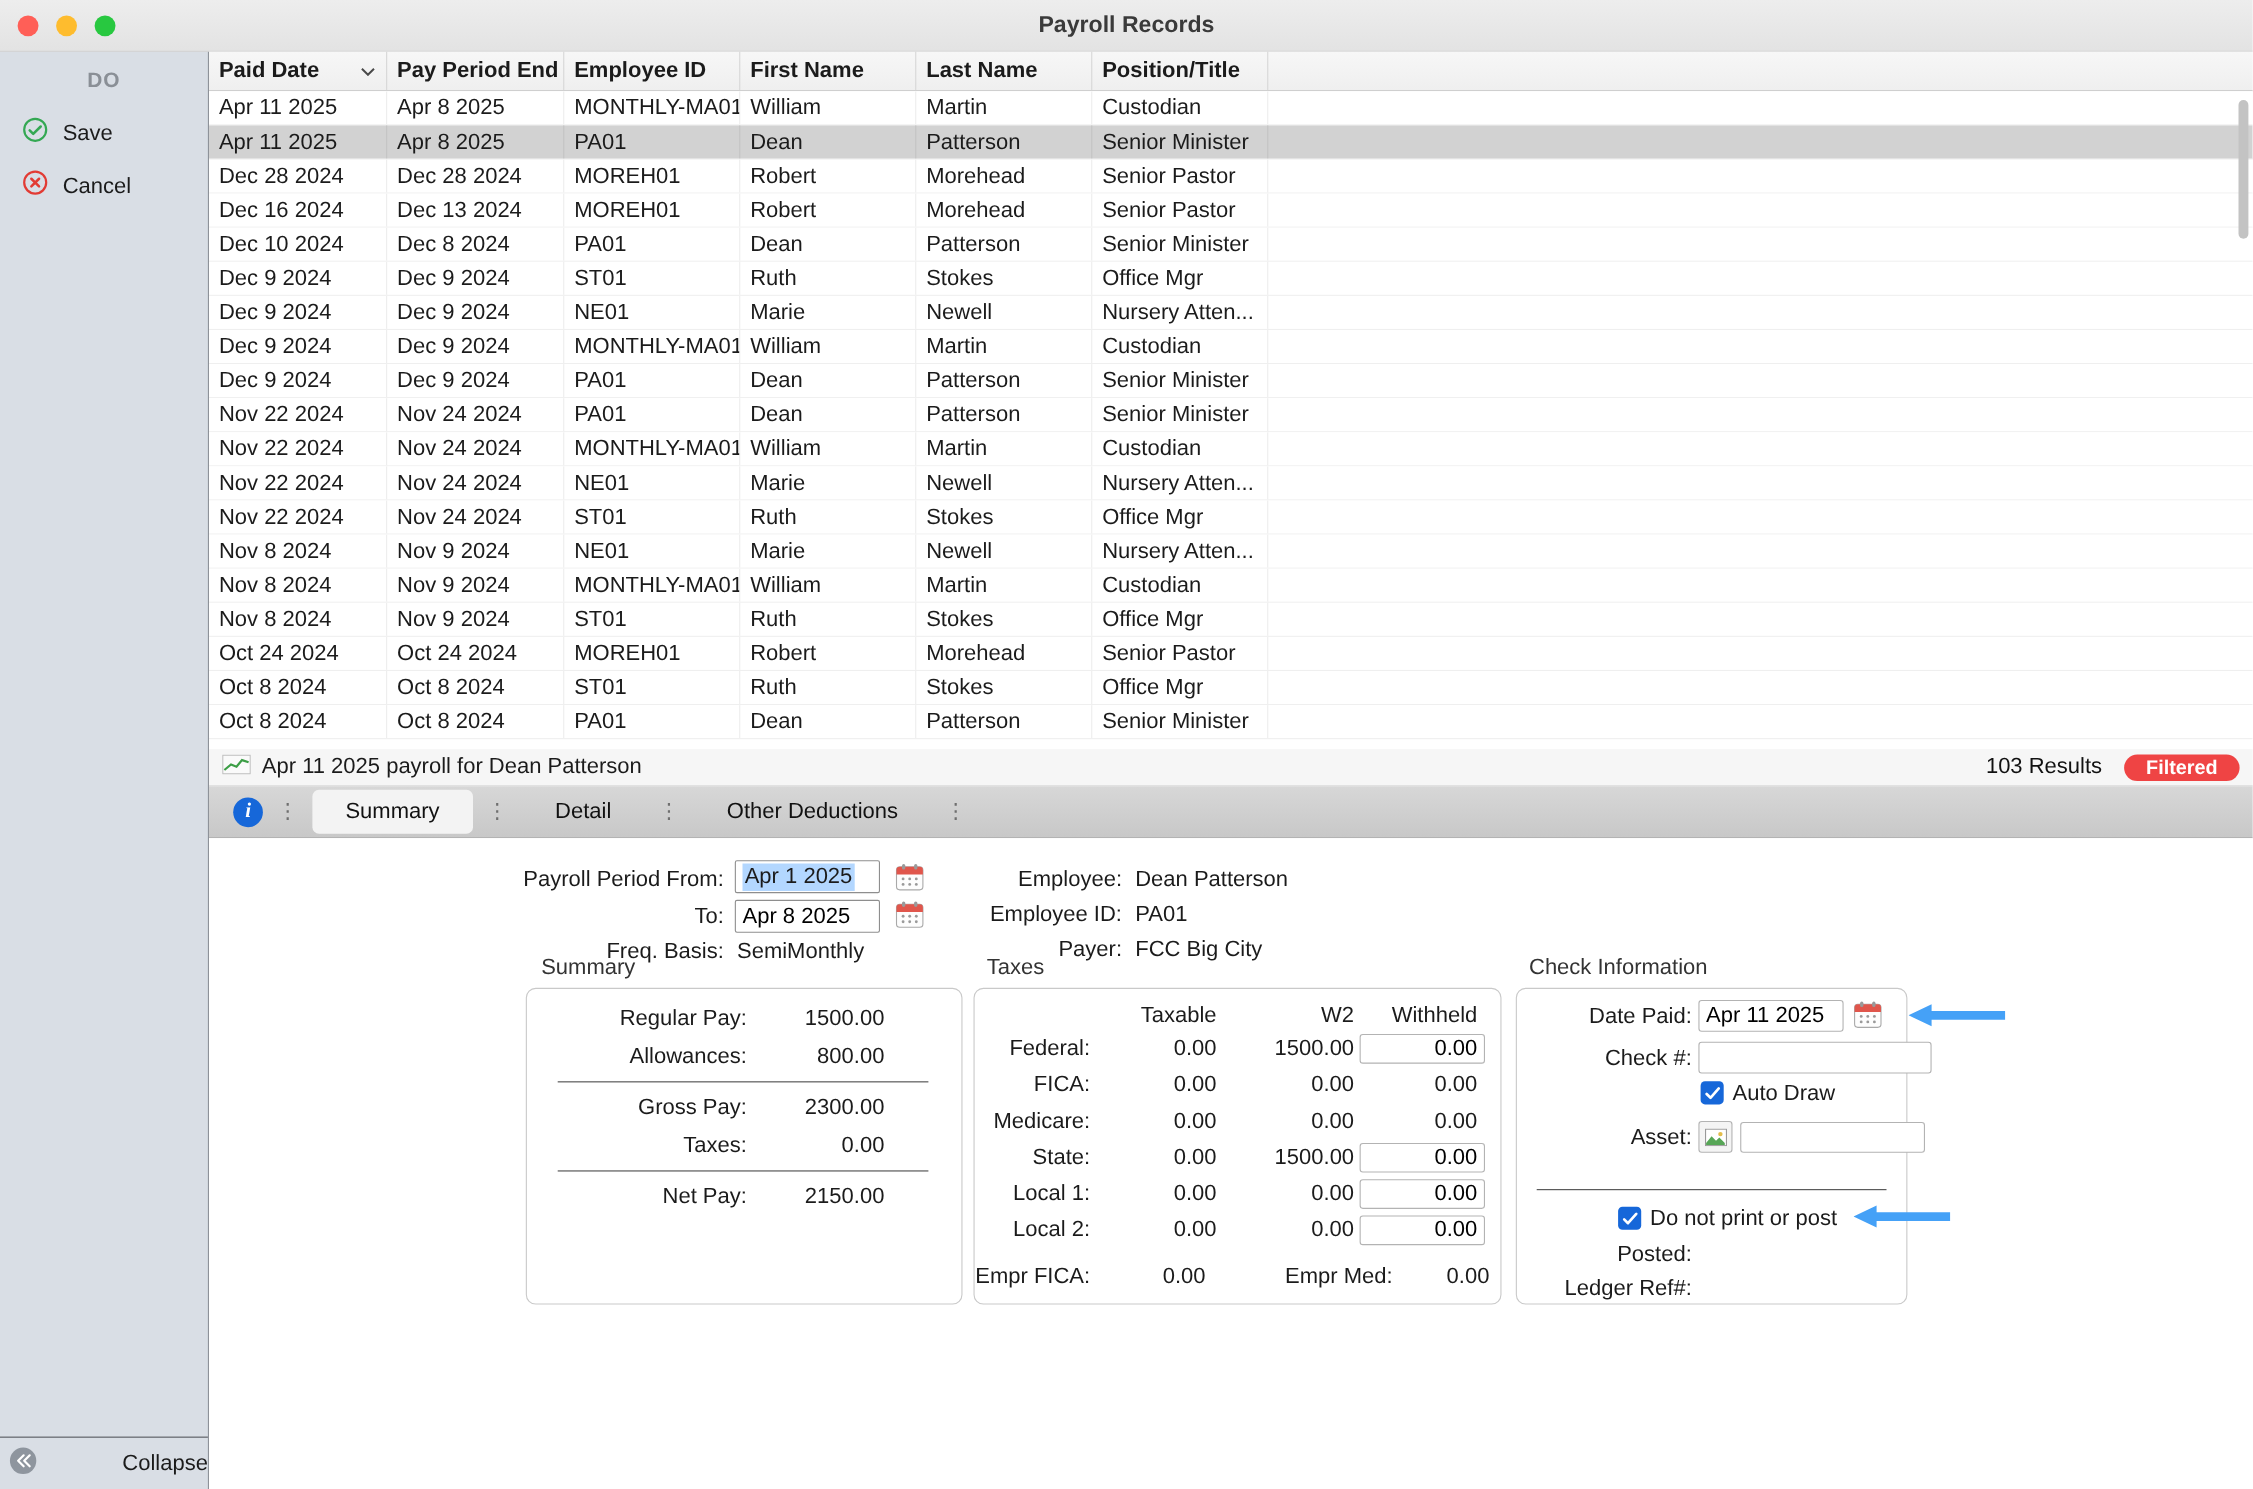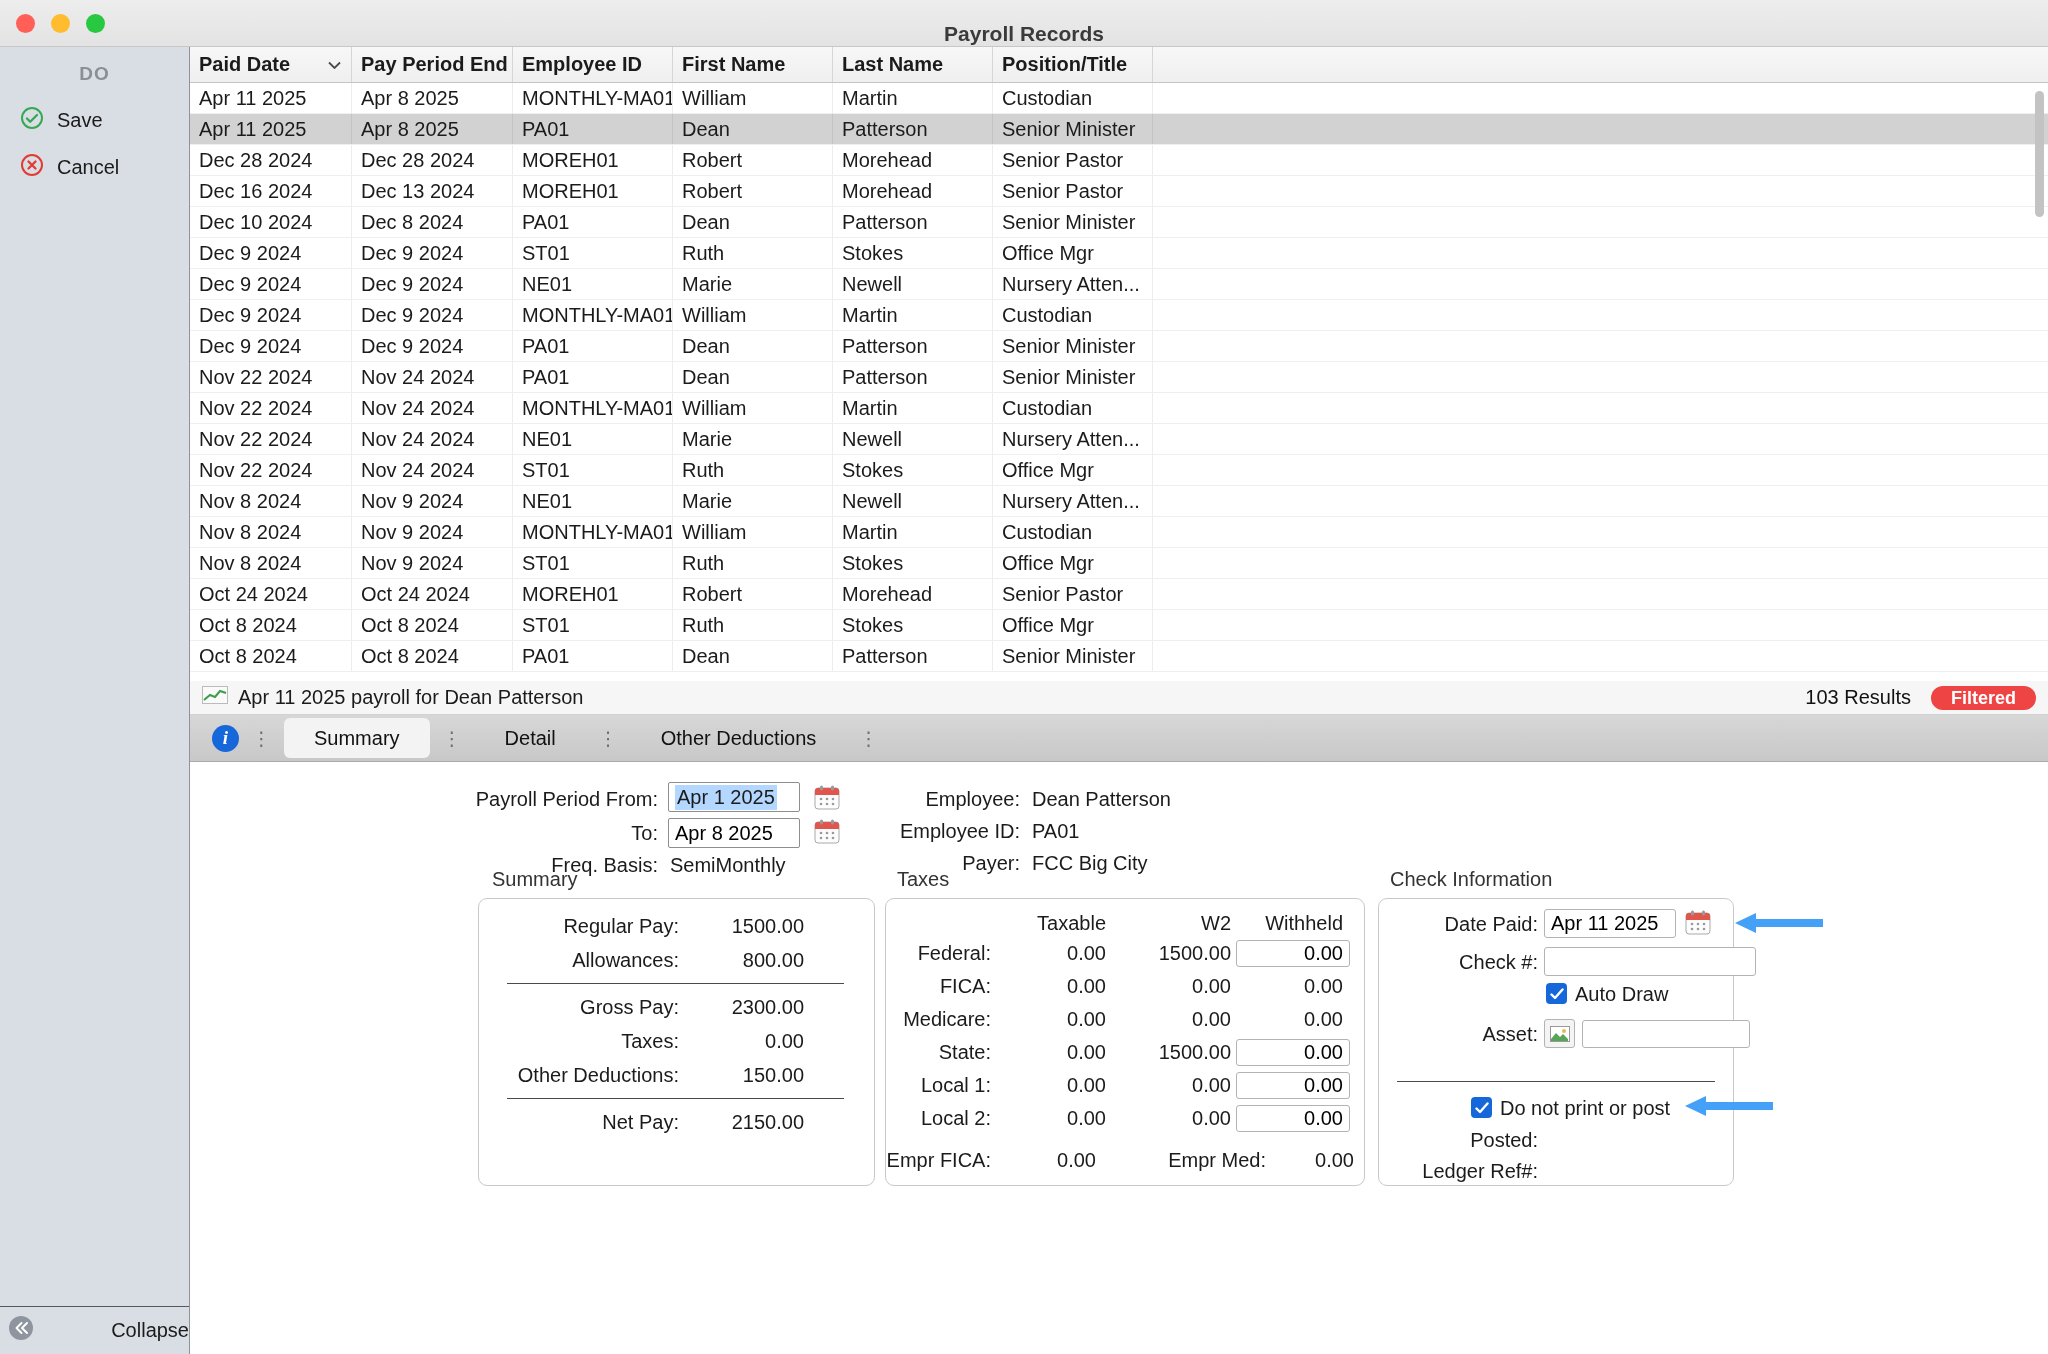--- a/index.html
+++ b/index.html
@@ -1,20 +1,20 @@
 <!DOCTYPE html>
 <html><head>
 <meta charset="utf-8">
 <style>
   *{box-sizing:border-box;margin:0;padding:0;}
   html,body{width:2048px;height:1354px;overflow:hidden;}
   body{font-family:"Liberation Sans","DejaVu Sans",sans-serif;font-size:20px;color:#1b1b1b;background:#fff;}
 
   
-  .titlebar{height:47px;background:linear-gradient(#EDEDED,#E3E3E3);border-bottom:1px solid #C7C7C7;position:relative;display:flex;align-items:flex-end;justify-content:center;}
+  .titlebar{height:47px;background:linear-gradient(#EDEDED,#E3E3E3);border-bottom:1px solid #C7C7C7;position:relative;display:flex;align-items:center;justify-content:center;}
   .traffic{position:absolute;left:16px;top:0;height:100%;display:flex;align-items:center;gap:16px;}
   .tl{width:19px;height:19px;border-radius:50%;}
   .tl.red{background:#FF5F57;}.tl.yellow{background:#FEBC2E;}.tl.green{background:#28C840;}
   .title{font-weight:700;font-size:21px;color:#3A3A3A;}
 
   .mainrow{display:flex;height:1307px;}
 
   
   .sidebar{width:190px;background:#D9DEE5;border-right:1px solid #8E9299;display:flex;flex-direction:column;}
   .do-label{margin:16px 0 12px;text-align:center;color:#8A8F96;font-weight:700;font-size:19px;letter-spacing:1px;}
@@ -446,24 +446,20 @@
               <span class="val">800.00</span>
             </div>
             <div class="sumdiv"></div>
             <div class="sumrow">
               <span class="lbl">Gross Pay:</span>
               <span class="val">2300.00</span>
             </div>
             <div class="sumrow">
               <span class="lbl">Taxes:</span>
               <span class="val">0.00</span>
-            </div>
-            <div class="sumrow">
-              <span class="lbl">Other Deductions:</span>
-              <span class="val">150.00</span>
             </div>
             <div class="sumdiv"></div>
             <div class="sumrow">
               <span class="lbl">Net Pay:</span>
               <span class="val">2150.00</span>
             </div>
           </div>
       </div>
 
       <div class="panel" id="taxes-panel">

